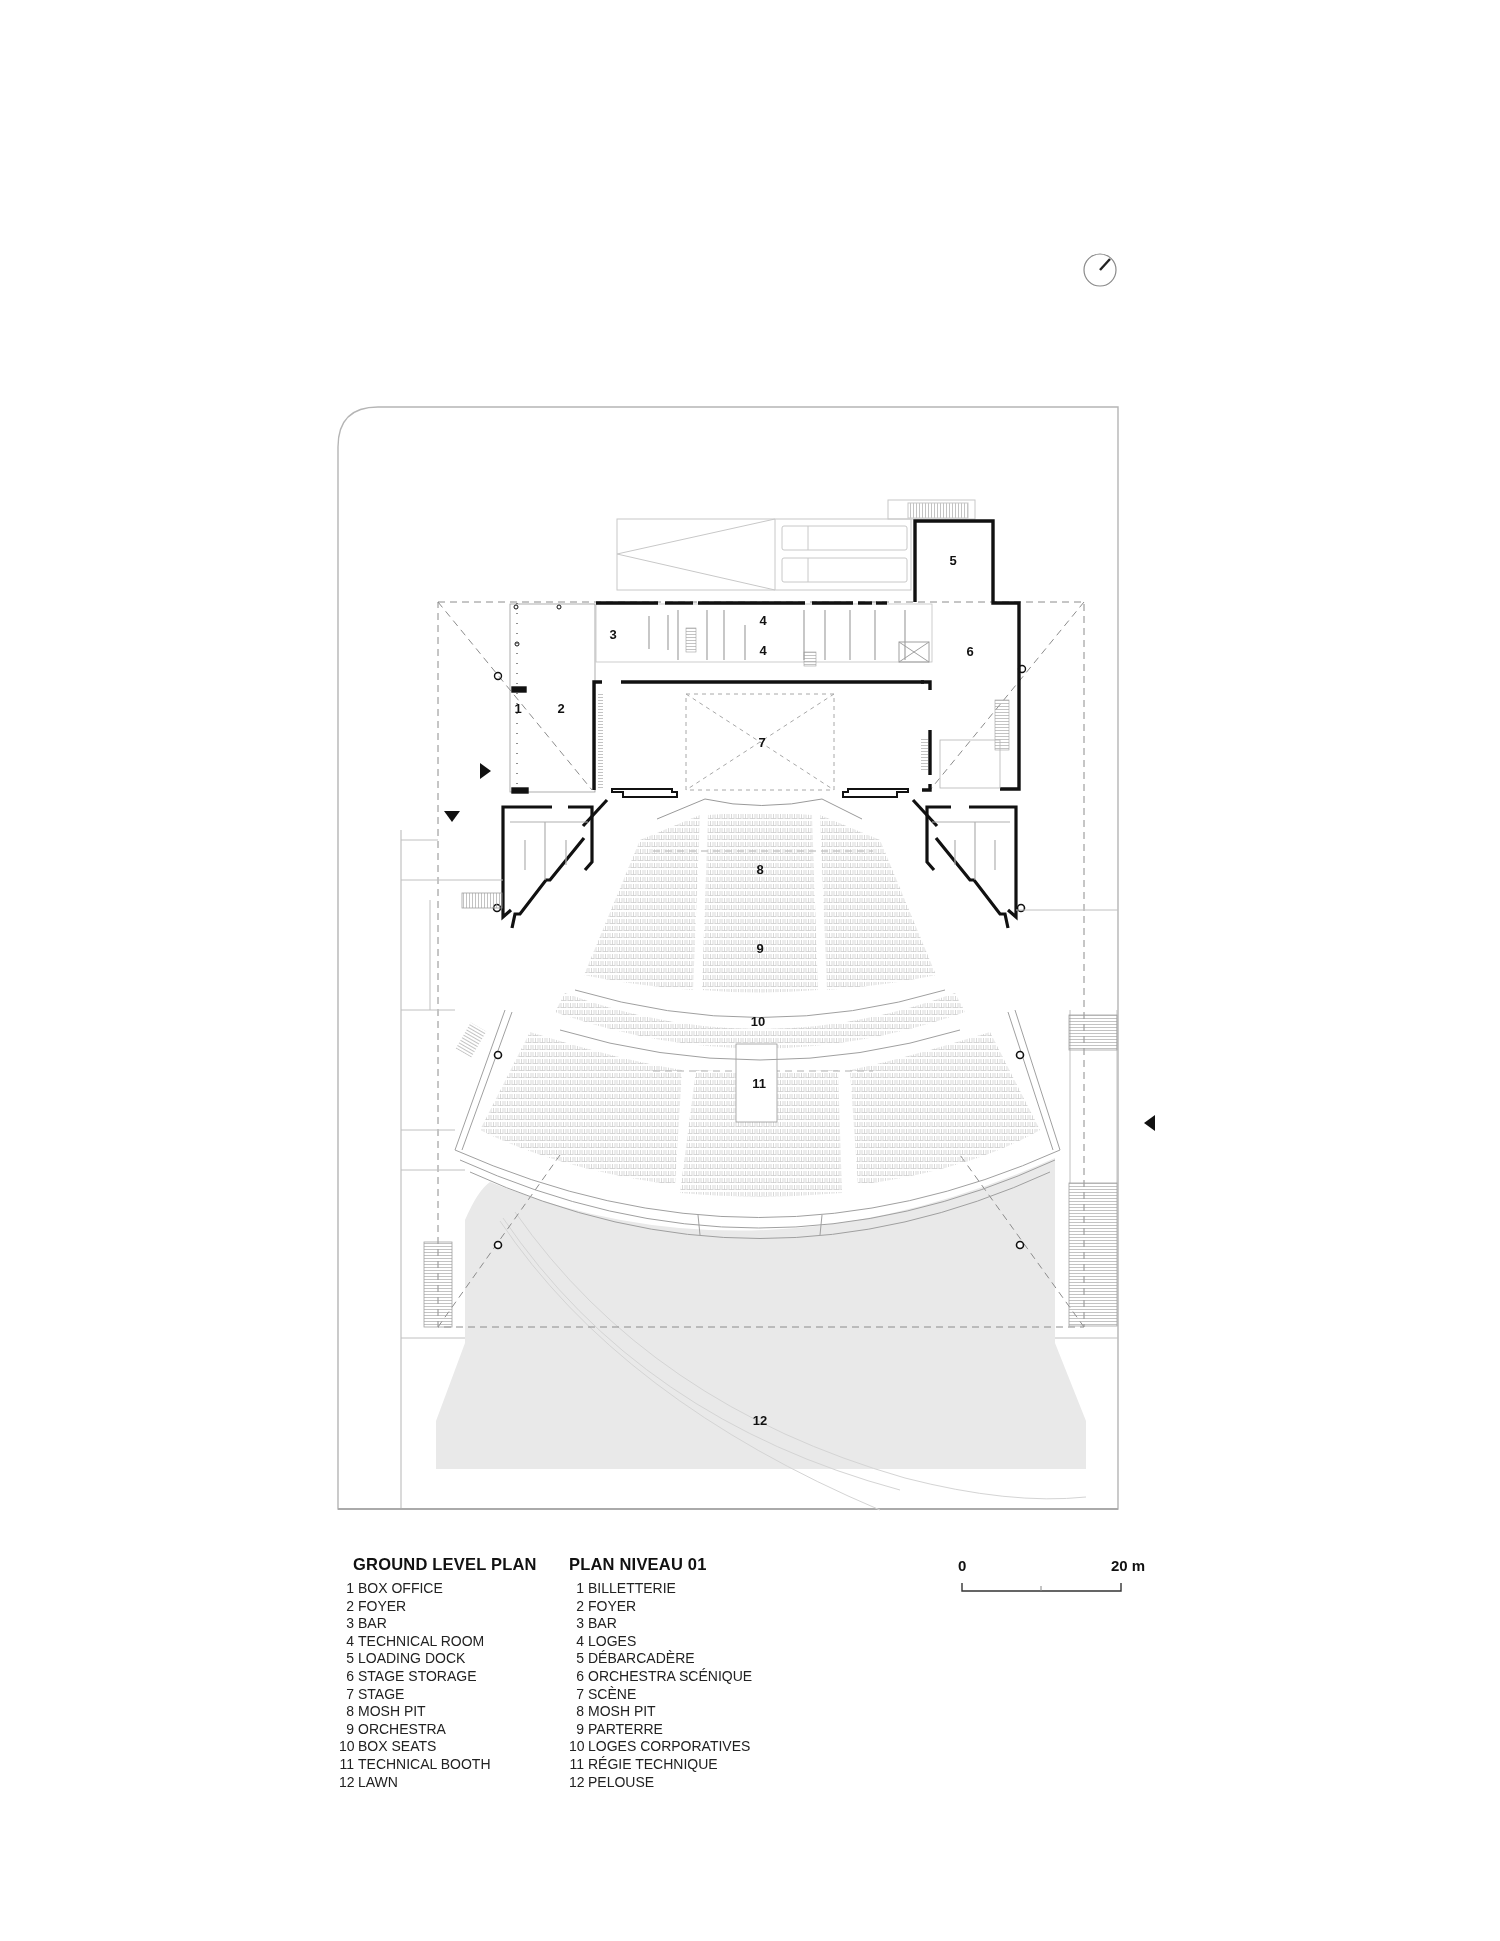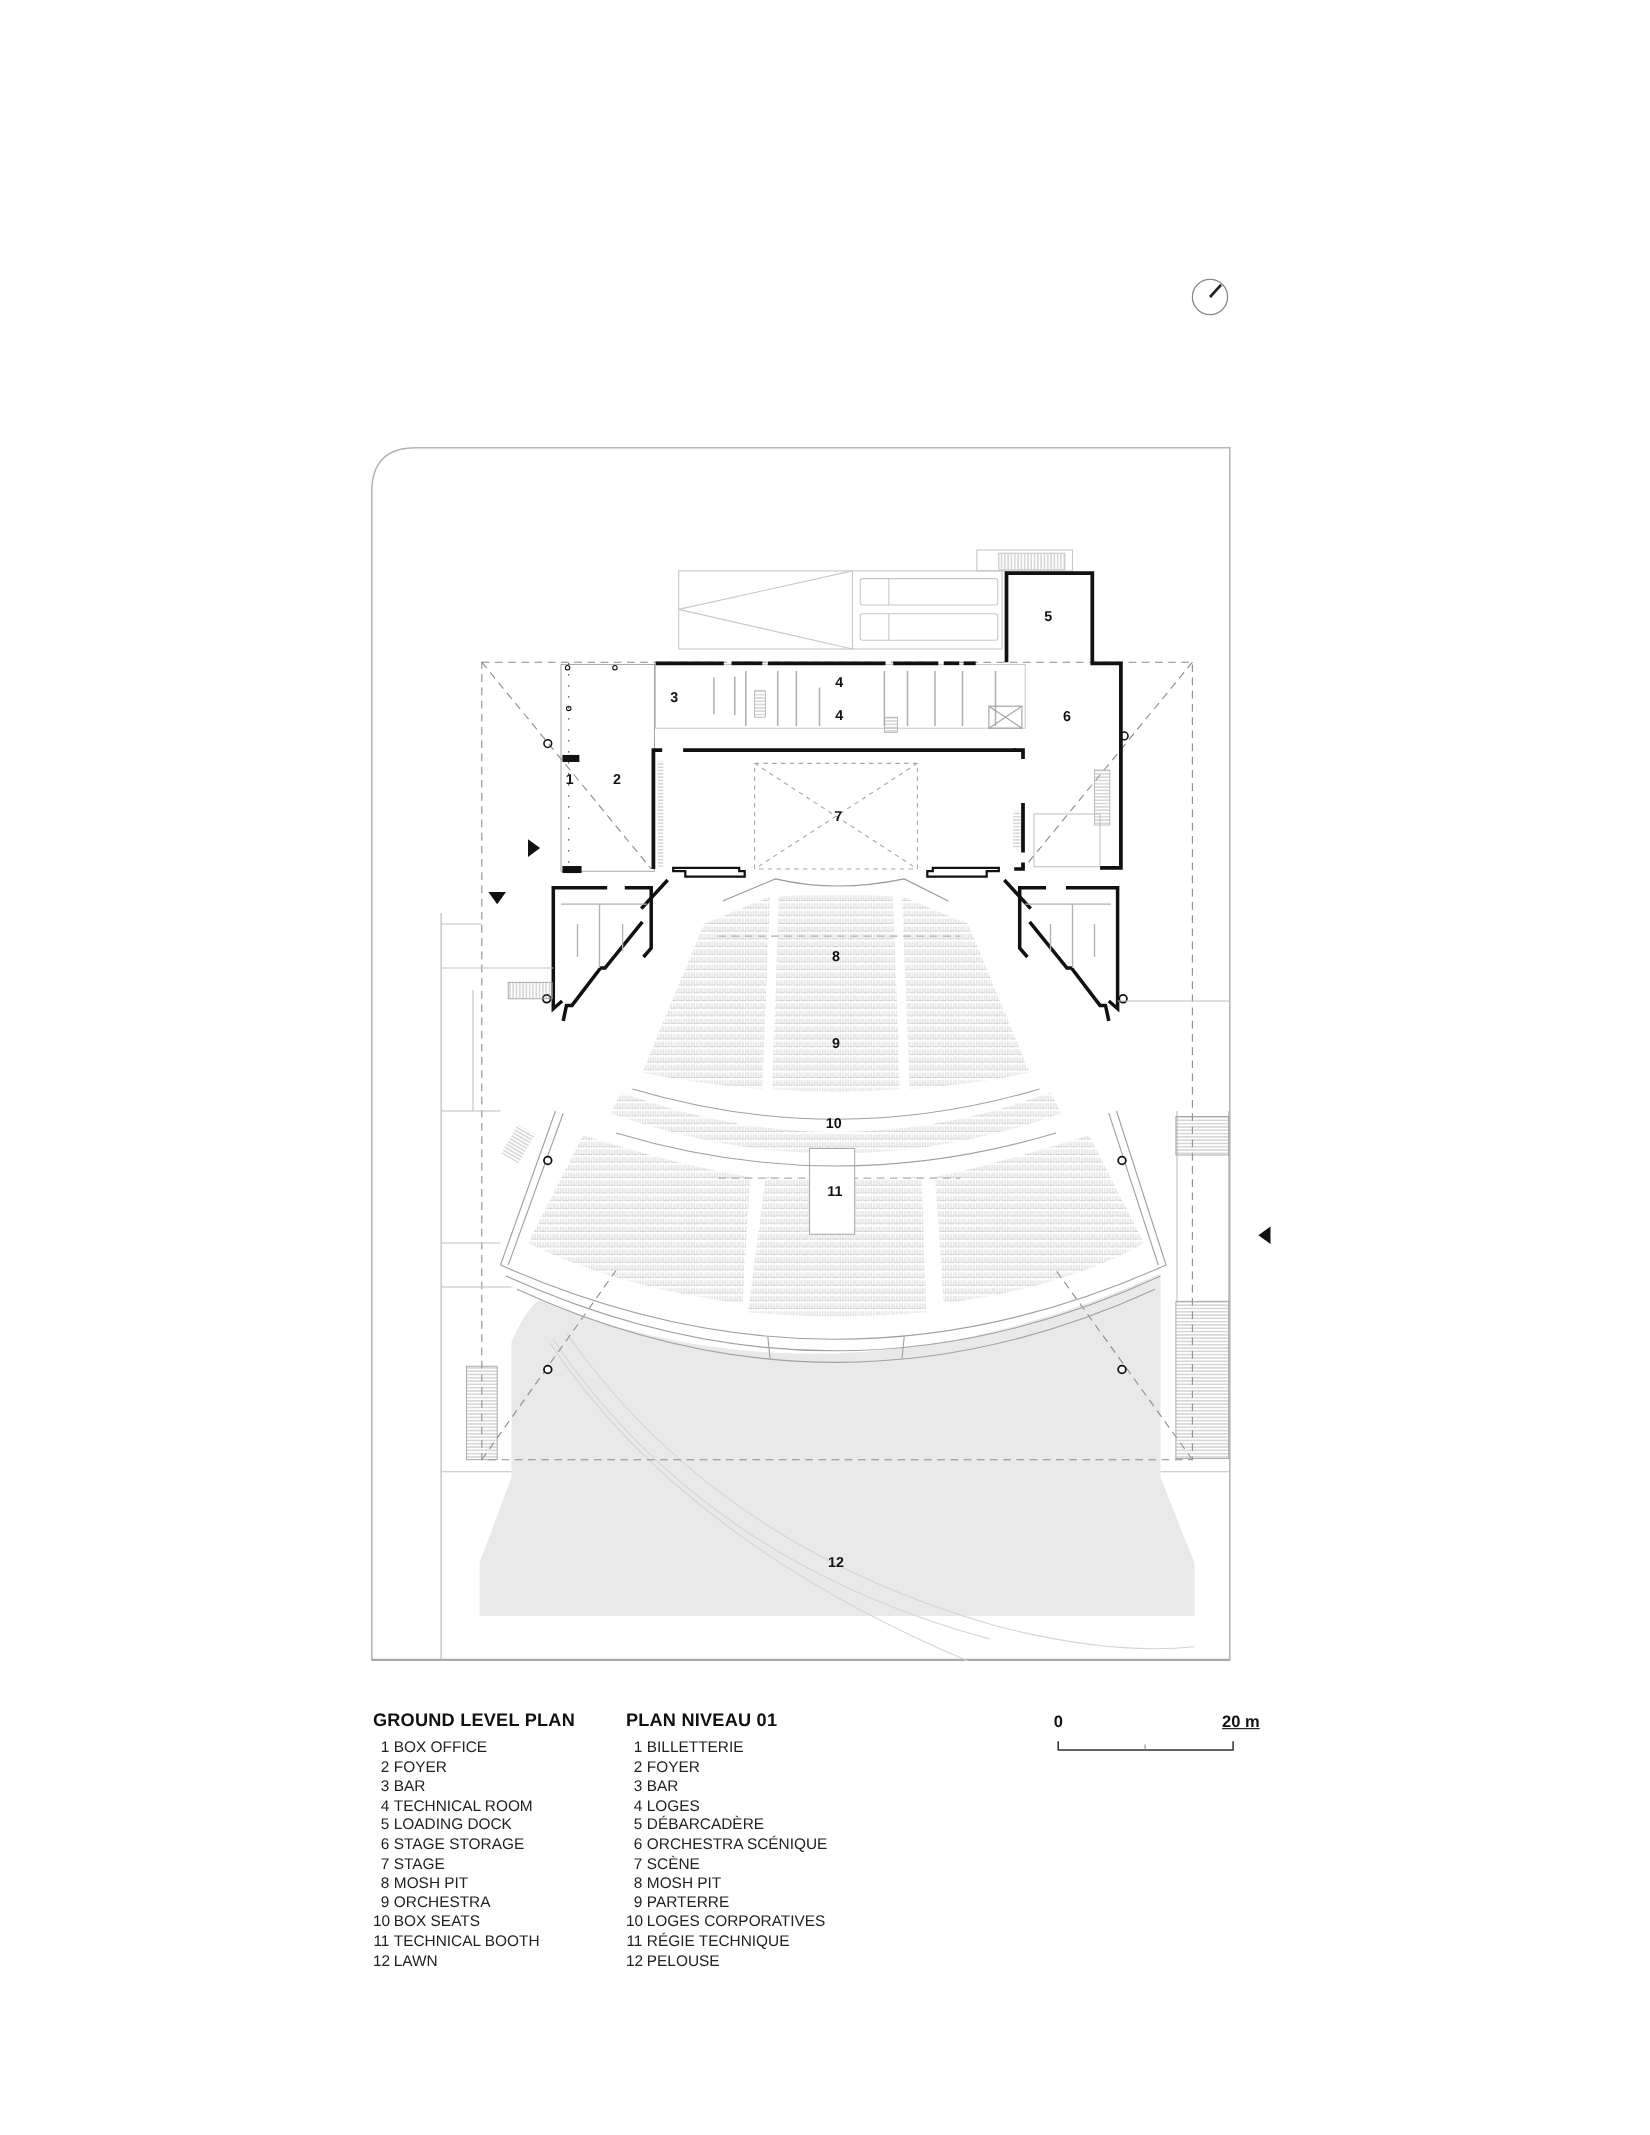--- a/index.html
+++ b/index.html
@@ -3,30 +3,30 @@
 <meta charset="utf-8">
 <style>
   html, body { margin: 0; padding: 0; background: #ffffff; }
   body { width: 1500px; height: 1941px; position: relative; overflow: hidden;
          font-family: "Liberation Sans", sans-serif; color: #1a1a1a; }
   #plan { position: absolute; left: 0; top: 0; width: 1500px; height: 1941px; }
   .room-label { position: absolute; font-family: "Liberation Sans", sans-serif;
                 font-weight: bold; font-size: 13px; color: #111;
                 transform: translate(-50%, -50%); white-space: nowrap; }
   .legend { position: absolute; top: 1555px; font-family: "Liberation Sans", sans-serif; }
-  .legend-title { font-weight: bold; font-size: 16.5px; letter-spacing: 0.2px; margin: 0 0 6px 0; color: #111; }
+  .legend-title { font-weight: bold; font-size: 16.5px; letter-spacing: 0.2px; margin: 0 0 6px 14px; color: #111; }
   .legend-list { list-style: none; margin: 0; padding: 0; }
   .legend-list li { font-size: 14px; line-height: 17.6px; height: 17.6px; color: #222; display: flex; }
   .legend-list .num { display: inline-block; width: 15px; text-align: right; margin-right: 4px; }
   .legend-en { left: 339px; }
   .legend-fr { left: 569px; }
   .scale { position: absolute; left: 958px; top: 1557px; width: 200px; height: 50px; }
   .scale-label { position: absolute; font-weight: bold; font-size: 15px; color: #111; top: 0; }
   .scale-zero { left: 0; }
-  .scale-end { left: 153px; text-decoration: underline; }
+  .scale-end { left: 153px; }
   .north { position: absolute; left: 1083px; top: 253px; width: 34px; height: 34px; }
 </style>
 </head>
 <body>
 
 <div class="north">
   <svg width="34" height="34" viewBox="0 0 34 34">
     <circle cx="17" cy="17" r="16" fill="none" stroke="#8a8a8a" stroke-width="1.2"></circle>
     <line x1="17" y1="17" x2="27" y2="6" stroke="#222" stroke-width="2.4"></line>
   </svg>

